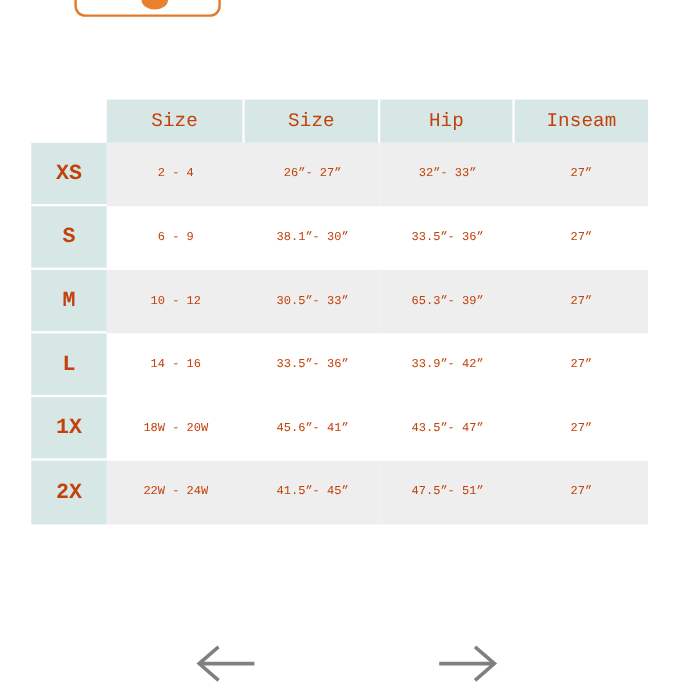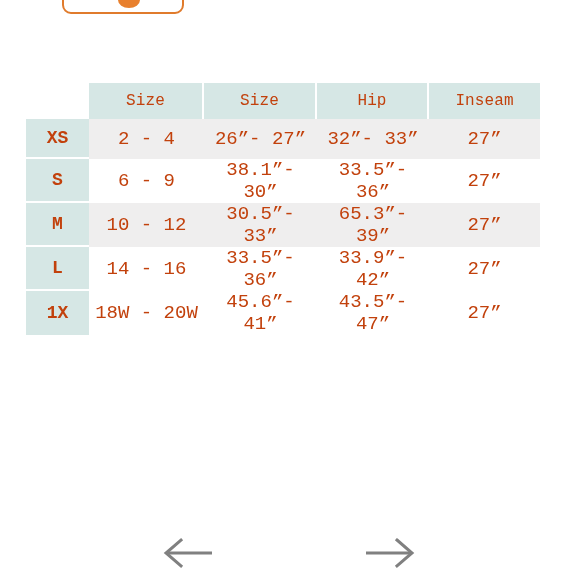--- a/index.html
+++ b/index.html
@@ -82,31 +82,31 @@
     letter-spacing: .1px;
     border-right: 2px solid #ffffff;
   }
   #size-chart thead th.hdr:last-child { border-right: none; }
   #size-chart thead th.corner {
     background: #ffffff;
     border-right: none;
   }
 
   
-  #size-chart tbody tr { height: 40px; border-radius: 19px; }
+  #size-chart tbody tr { height: 53px; border-radius: 19px; }
   #size-chart tbody td.row-label {
     background: #d6e7e5;
     font-size: 18px;
     font-weight: bold;
     border-bottom: 2px solid #ffffff;
   }
   #size-chart tbody tr:last-child td.row-label { border-bottom: none; }
 
   #size-chart tbody td.val {
-    font-size: 19px;
+    font-size: 10px;
     background: #ffffff;
   }
   #size-chart tbody tr.stripe td.val {
     background: #efeeee;
   }
 
   
   .nav-arrow {
     position: absolute;
     top: 536px;
@@ -174,20 +174,27 @@
         <td class="val">33.9”- 42”</td>
         <td class="val">27”</td>
       </tr>
       <tr>
         <td class="row-label">1X</td>
         <td class="val">18W - 20W</td>
         <td class="val">45.6”- 41”</td>
         <td class="val">43.5”- 47”</td>
         <td class="val">27”</td>
       </tr>
+      <tr class="stripe">
+        <td class="row-label">2X</td>
+        <td class="val">22W - 24W</td>
+        <td class="val">41.5”- 45”</td>
+        <td class="val">47.5”- 51”</td>
+        <td class="val">27”</td>
+      </tr>
     </tbody>
   </table>
 </div>
 
 <div class="nav-arrow" id="nav-prev">
   <svg width="56" height="34" viewBox="0 0 56 34">
     <path d="M52 17 H7" stroke="#808080" stroke-width="3" fill="none"></path>
     <path d="M21 4 L6 17 L21 30" stroke="#808080" stroke-width="3" fill="none" stroke-linecap="square" stroke-linejoin="miter"></path>
   </svg>
 </div>

